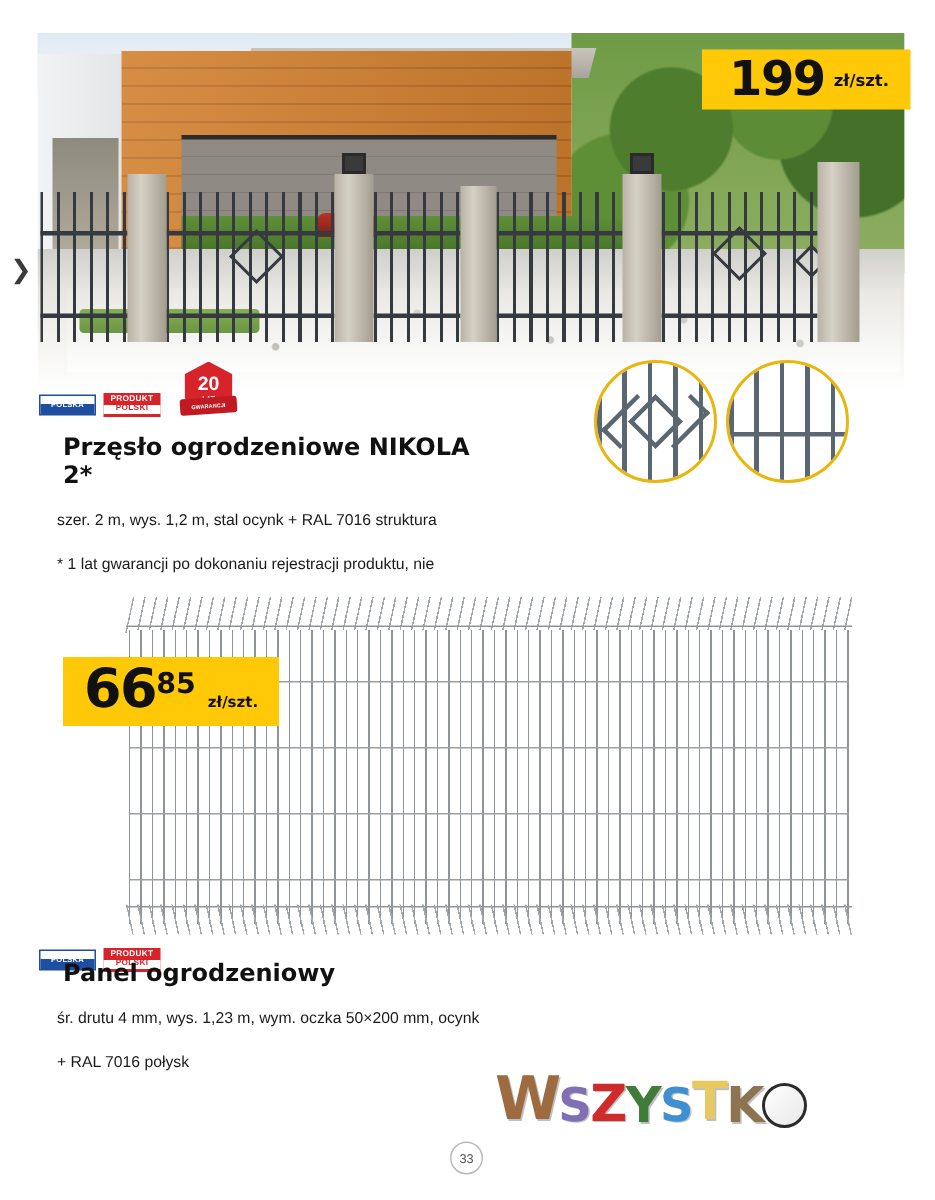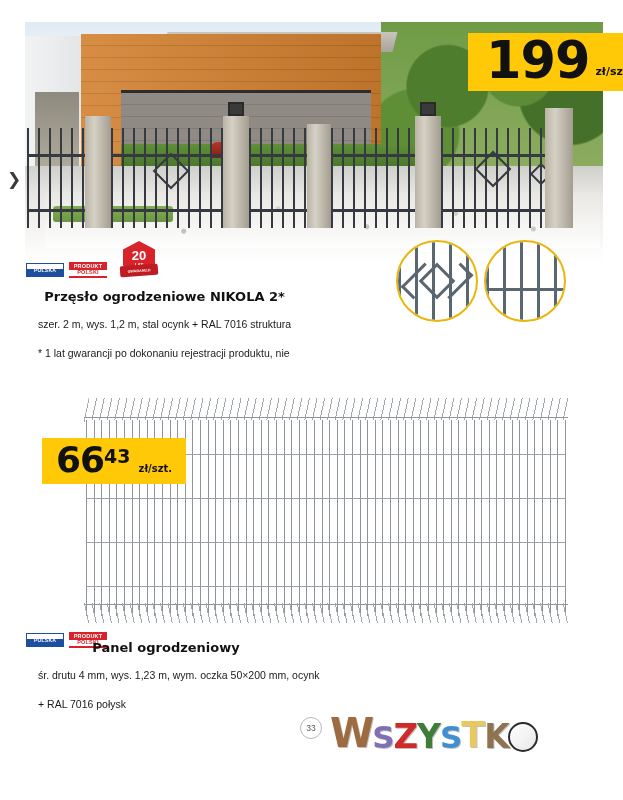--- a/index.html
+++ b/index.html
@@ -165,21 +165,21 @@
   
   .price-tag-hero {
     position: absolute; left: 468px; top: 33px;
     background: #FFC907;
     padding: 4px 14px 6px 18px;
     display: flex; align-items: flex-end;
     z-index: 25;
   }
   .price-tag-hero .amt {
     font-family: "DejaVu Sans", sans-serif;
-    font-weight: 700; font-size: 51px; line-height: .95;
+    font-weight: 700; font-size: 32px; line-height: .95;
     color: #111; letter-spacing: -1px;
   }
   .price-tag-hero .unit {
     font-family: "DejaVu Sans", sans-serif;
     font-weight: 700; font-size: 11px; color: #111;
     margin-left: 6px; margin-bottom: 7px;
   }
 
   
   .detail-circle {
@@ -249,22 +249,22 @@
     background:#C01A22; border-radius: 2px;
     display:flex; align-items:center; justify-content:center;
     color:#fff; font-size: 3.6px; font-weight:700; letter-spacing:.1px;
     transform: rotate(-4deg);
   }
 
   
   .prod-text { position: absolute; left: 26px; }
   .prod-title {
     font-family: "DejaVu Sans", sans-serif;
-    font-weight: 700; font-size: 13px; line-height: 1.18;
-    color: #111; margin: 6px 0 5px 0; max-width: 280px; text-align: center;
+    font-weight: 700; font-size: 16px; line-height: 1.18;
+    color: #111; margin: 6px 0 5px 16px; max-width: 280px;
   }
   .prod-desc {
     font-family: "Liberation Sans", sans-serif;
     font-size: 10.5px; line-height: 1.62; color: #1a1a1a;
     max-width: 292px;
   }
   .prod-desc p { margin: 12px; }
 
   #hero-text { top: 283px; }
 
@@ -356,21 +356,21 @@
   .lw-T { font-size: 35px; color:#e8c860; margin-left:-1px; }
   .lw-K { font-size: 33px; color:#8d7350; margin-left:-1px; }
   .lw-O {
     width: 30px; height: 30px; margin-left: -2px; margin-bottom: 1px;
     border-radius: 50%;
     border: 2px solid #2b2b2b;
     background: linear-gradient(135deg,#ffffff,#e8e8e8);
     display:inline-block;
   }
   .page-num {
-    position: absolute; left: 300px; top: 717px;
+    position: absolute; left: 300px; top: 761px;
     width: 22px; height: 22px; border-radius: 50%;
     border: 1px solid #b9b9b9;
     display:flex; align-items:center; justify-content:center;
     font-family: "Liberation Sans", sans-serif;
     font-size: 8.5px; color:#555;
   }
 </style>
 </head>
 <body>
 
@@ -463,21 +463,21 @@
       <div class="mesh-h" style="top:78px;"></div>
       <div class="mesh-h" style="top:122px;"></div>
       <div class="mesh-h" style="top:166px;"></div>
     </div>
     <div class="mesh-bot-rail"></div>
     <div class="mesh-bot-bend"></div>
   </div>
 
   <div class="price-tag-panel">
     <span class="amt">66</span>
-    <span class="sup">43</span>
+    <span class="sup">85</span>
     <span class="unit">zł/szt.</span>
   </div>
 
   <div id="panel-badges" class="badge-row">
     <div class="badge-polska">
       <span>POLSKA</span>
     </div>
     <div class="badge-produkt">
       <span>PRODUKT</span>
       <span class="l2">POLSKI</span>

